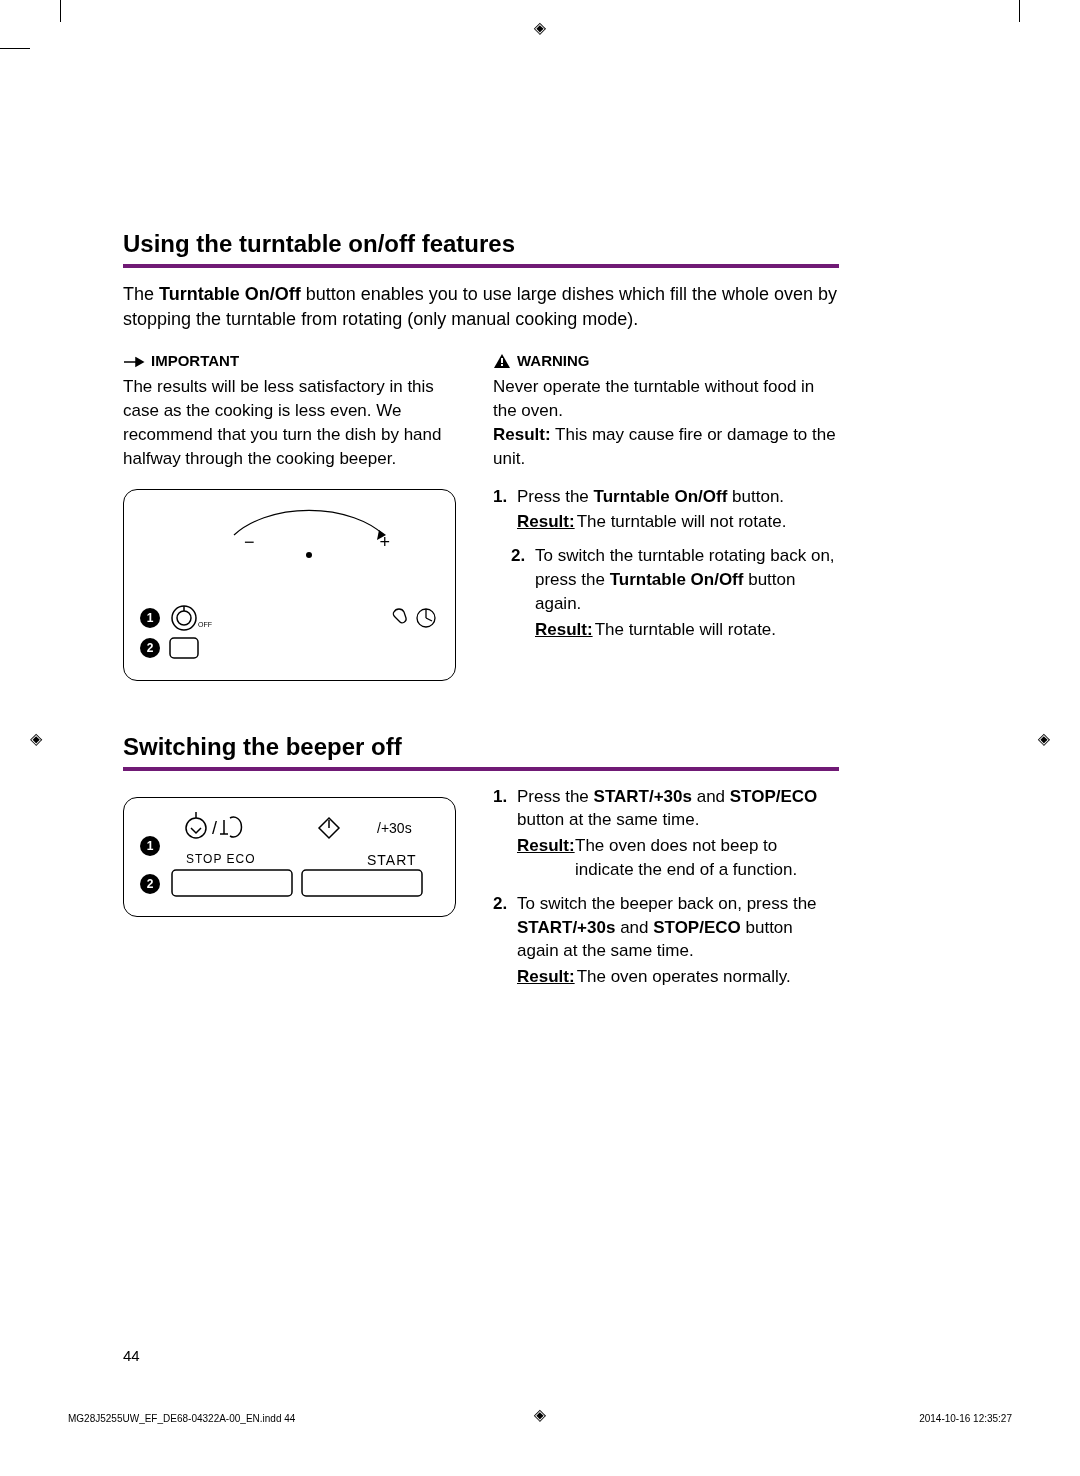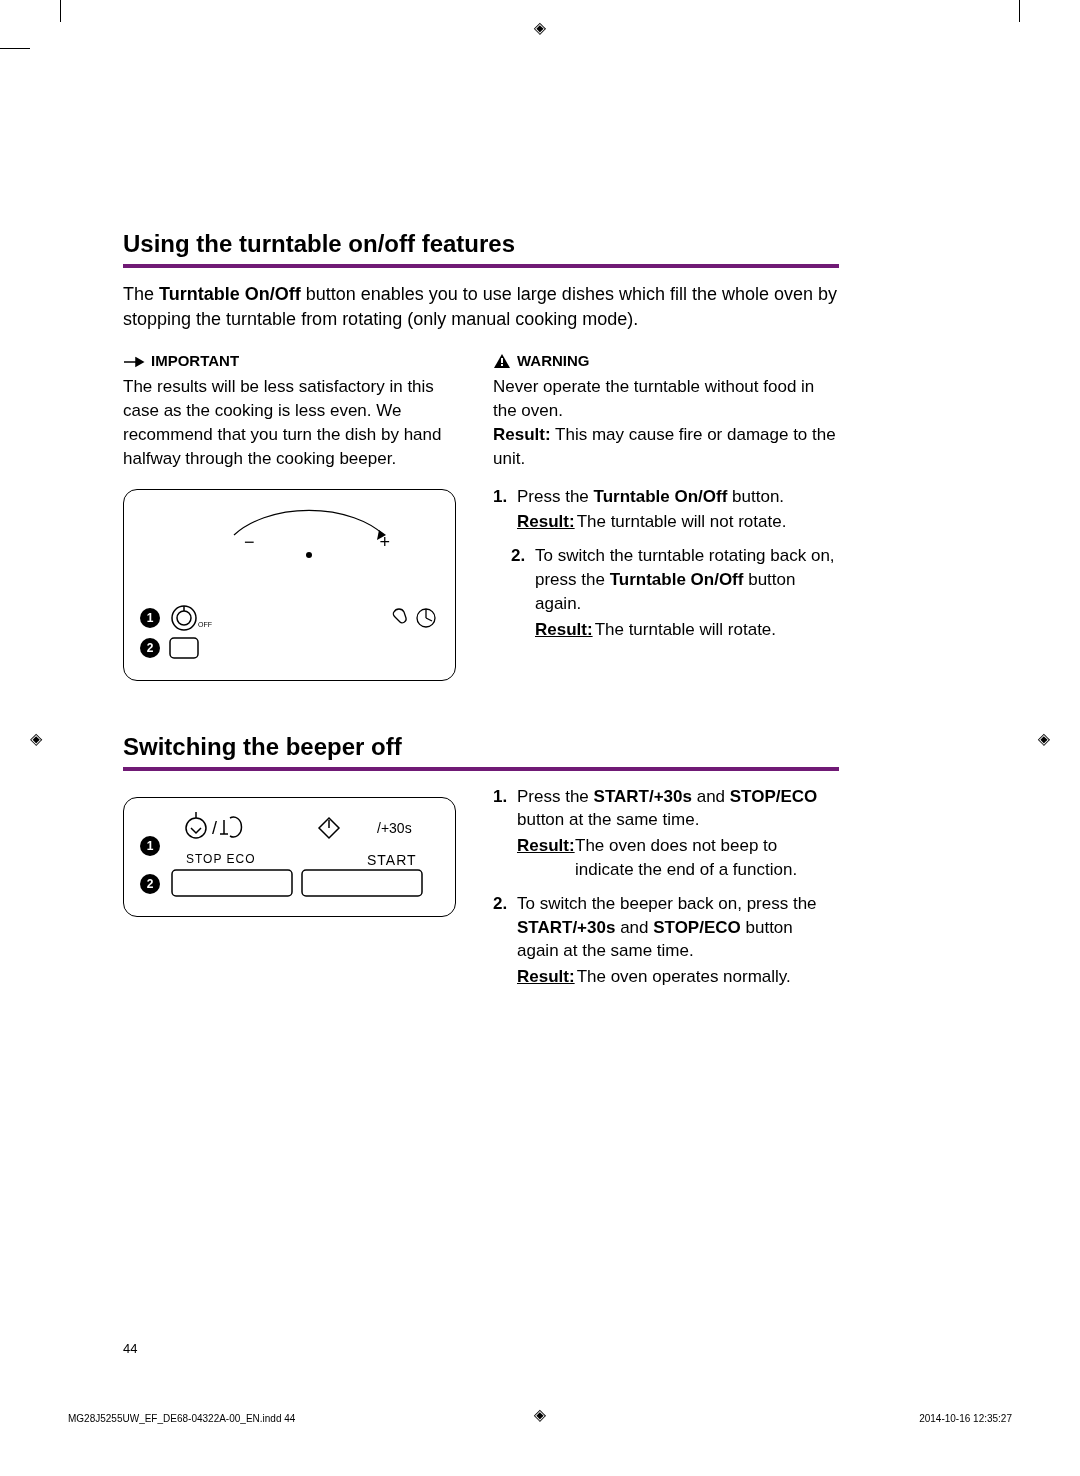--- a/index.html
+++ b/index.html
@@ -67,23 +67,23 @@
     .step { display: flex; gap: 6px; font-size: 17px; line-height: 1.4; margin-bottom: 10px; }
     .step-num { font-weight: bold; min-width: 18px; }
     .step-body b { font-weight: bold; }
     .result-row { display: flex; gap: 2px; margin-top: 2px; }
     .result-label { font-weight: bold; text-decoration: underline; min-width: 56px; }
     .indent-step { margin-left: 18px; }
     .note-block { margin-top: 14px; }
     .section-gap { margin-top: 52px; }
     .page-number {
       position: absolute;
-      bottom: 120px;
+      bottom: 112px;
       left: 123px;
-      font-size: 13px;
+      font-size: 15px;
     }
     .footer {
       position: absolute;
       bottom: 52px;
       left: 68px; right: 68px;
       font-size: 10px;
       display: flex; justify-content: space-between;
       color: #000;
     }
     .reg-top { position: absolute; top: 18px; left: 50%; transform: translateX(-50%); }

